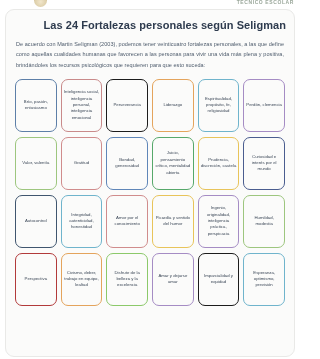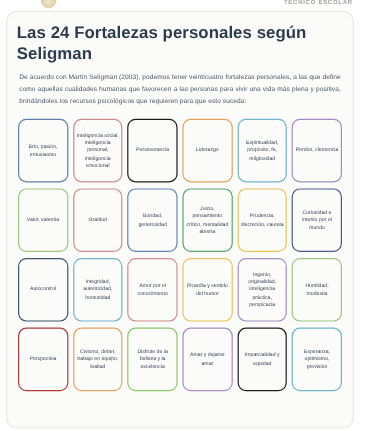--- a/index.html
+++ b/index.html
@@ -50,22 +50,22 @@
     height: 348px;
     background: #fbfbfa;
     border: 1px solid #e9e9e7;
     border-radius: 9px;
     box-sizing: border-box;
     padding: 7px 8px 0 8px;
     overflow: hidden;
   }
 
   .doc-title {
-    text-align: left;
-    font-size: 14px;
+    text-align: right;
+    font-size: 11px;
     font-weight: 700;
     color: #2e3b4e;
     letter-spacing: .05px;
     margin: 2px 0 7px 0;
     line-height: 1.2;
   }
 
   .intro {
     font-size: 5.5px;
     line-height: 1.85;

